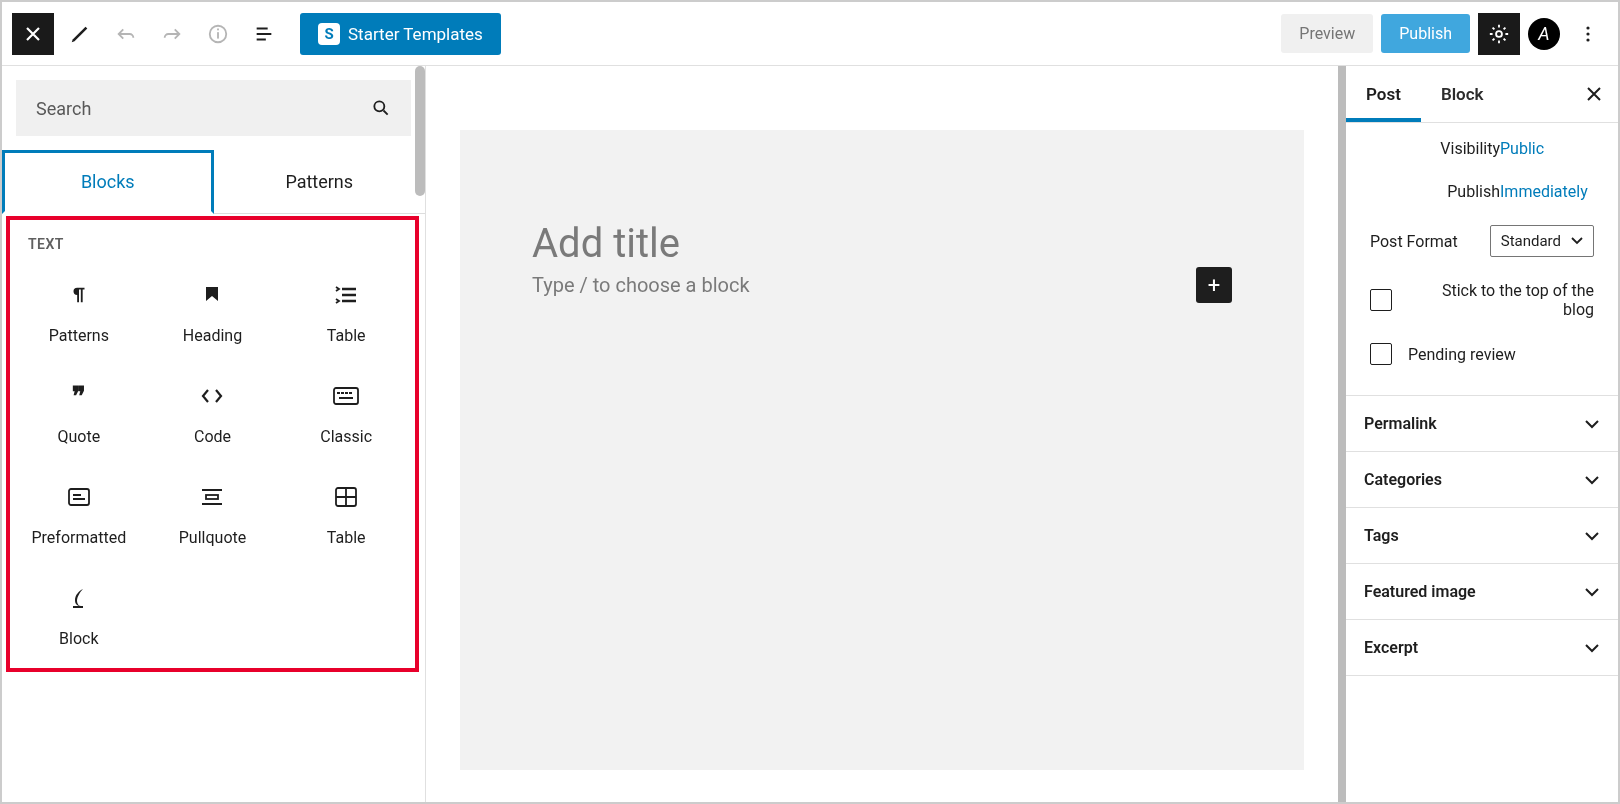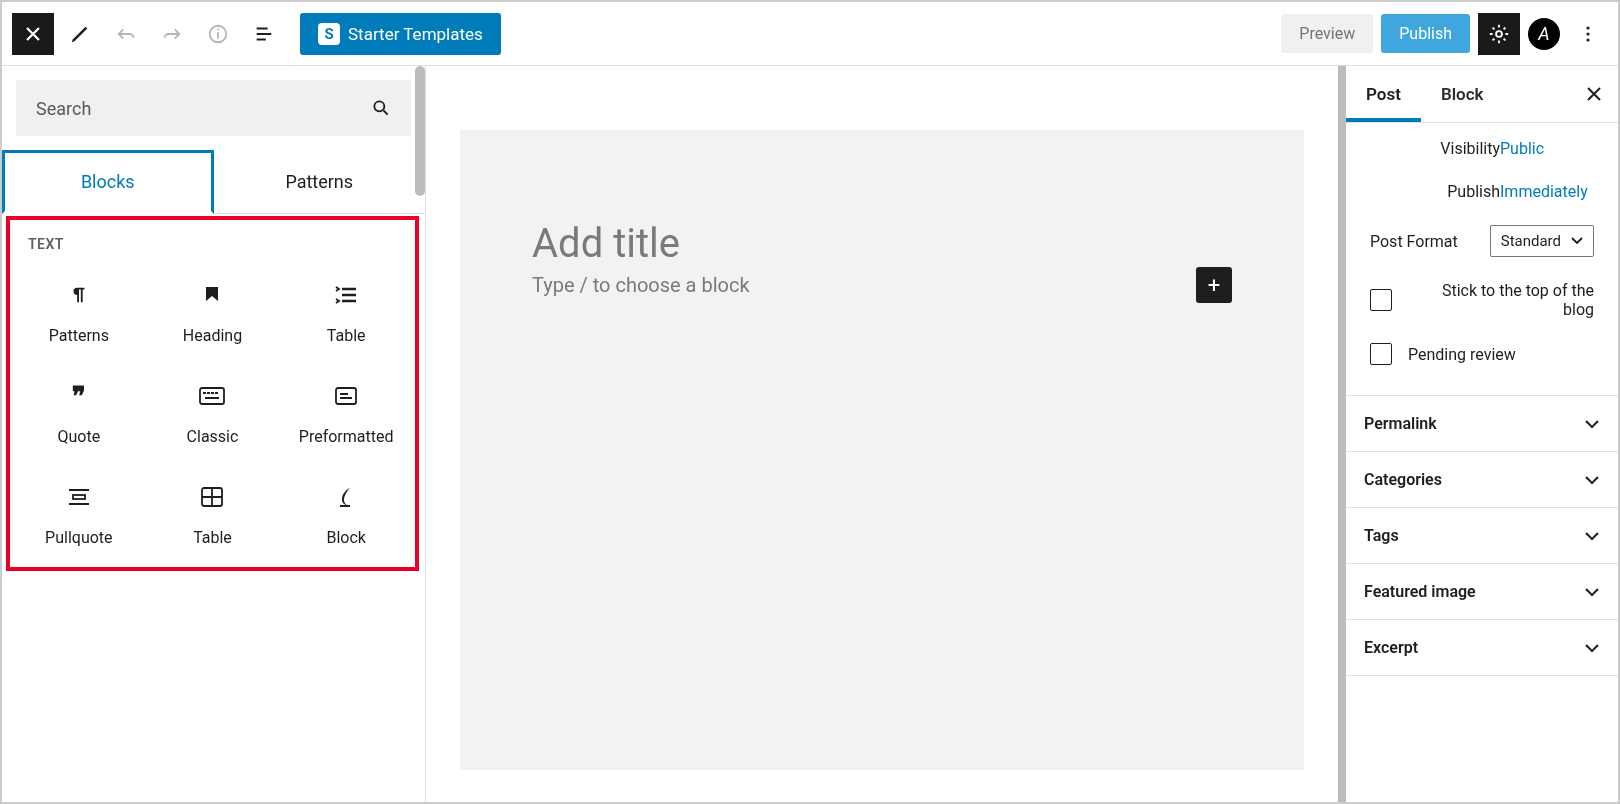--- a/index.html
+++ b/index.html
@@ -181,20 +181,28 @@
               </svg>
             </span>
           <span class="blabel">Table</span>
         </div>
         <div class="block-item">
           <span class="bicon" style="font-size:26px;font-weight:bold;">❞</span>
           <span class="blabel">Quote</span>
         </div>
         <div class="block-item">
           <span class="bicon">
+              <svg width="24" height="18" viewBox="0 0 24 18">
+                <path d="M8 3L3 9l5 6M16 3l5 6-5 6" fill="none" stroke="#1e1e1e" stroke-width="2.2"></path>
+              </svg>
+            </span>
+          <span class="blabel">Code</span>
+        </div>
+        <div class="block-item">
+          <span class="bicon">
               <svg width="26" height="18" viewBox="0 0 26 18">
                 <rect x="1" y="1" width="24" height="16" rx="2" fill="none" stroke="#1e1e1e" stroke-width="1.8"></rect>
                 <rect x="4" y="5" width="3" height="2" fill="#1e1e1e"></rect>
                 <rect x="8" y="5" width="3" height="2" fill="#1e1e1e"></rect>
                 <rect x="12" y="5" width="3" height="2" fill="#1e1e1e"></rect>
                 <rect x="16" y="5" width="3" height="2" fill="#1e1e1e"></rect>
                 <rect x="6" y="10" width="14" height="2" fill="#1e1e1e"></rect>
               </svg>
             </span>
           <span class="blabel">Classic</span>

